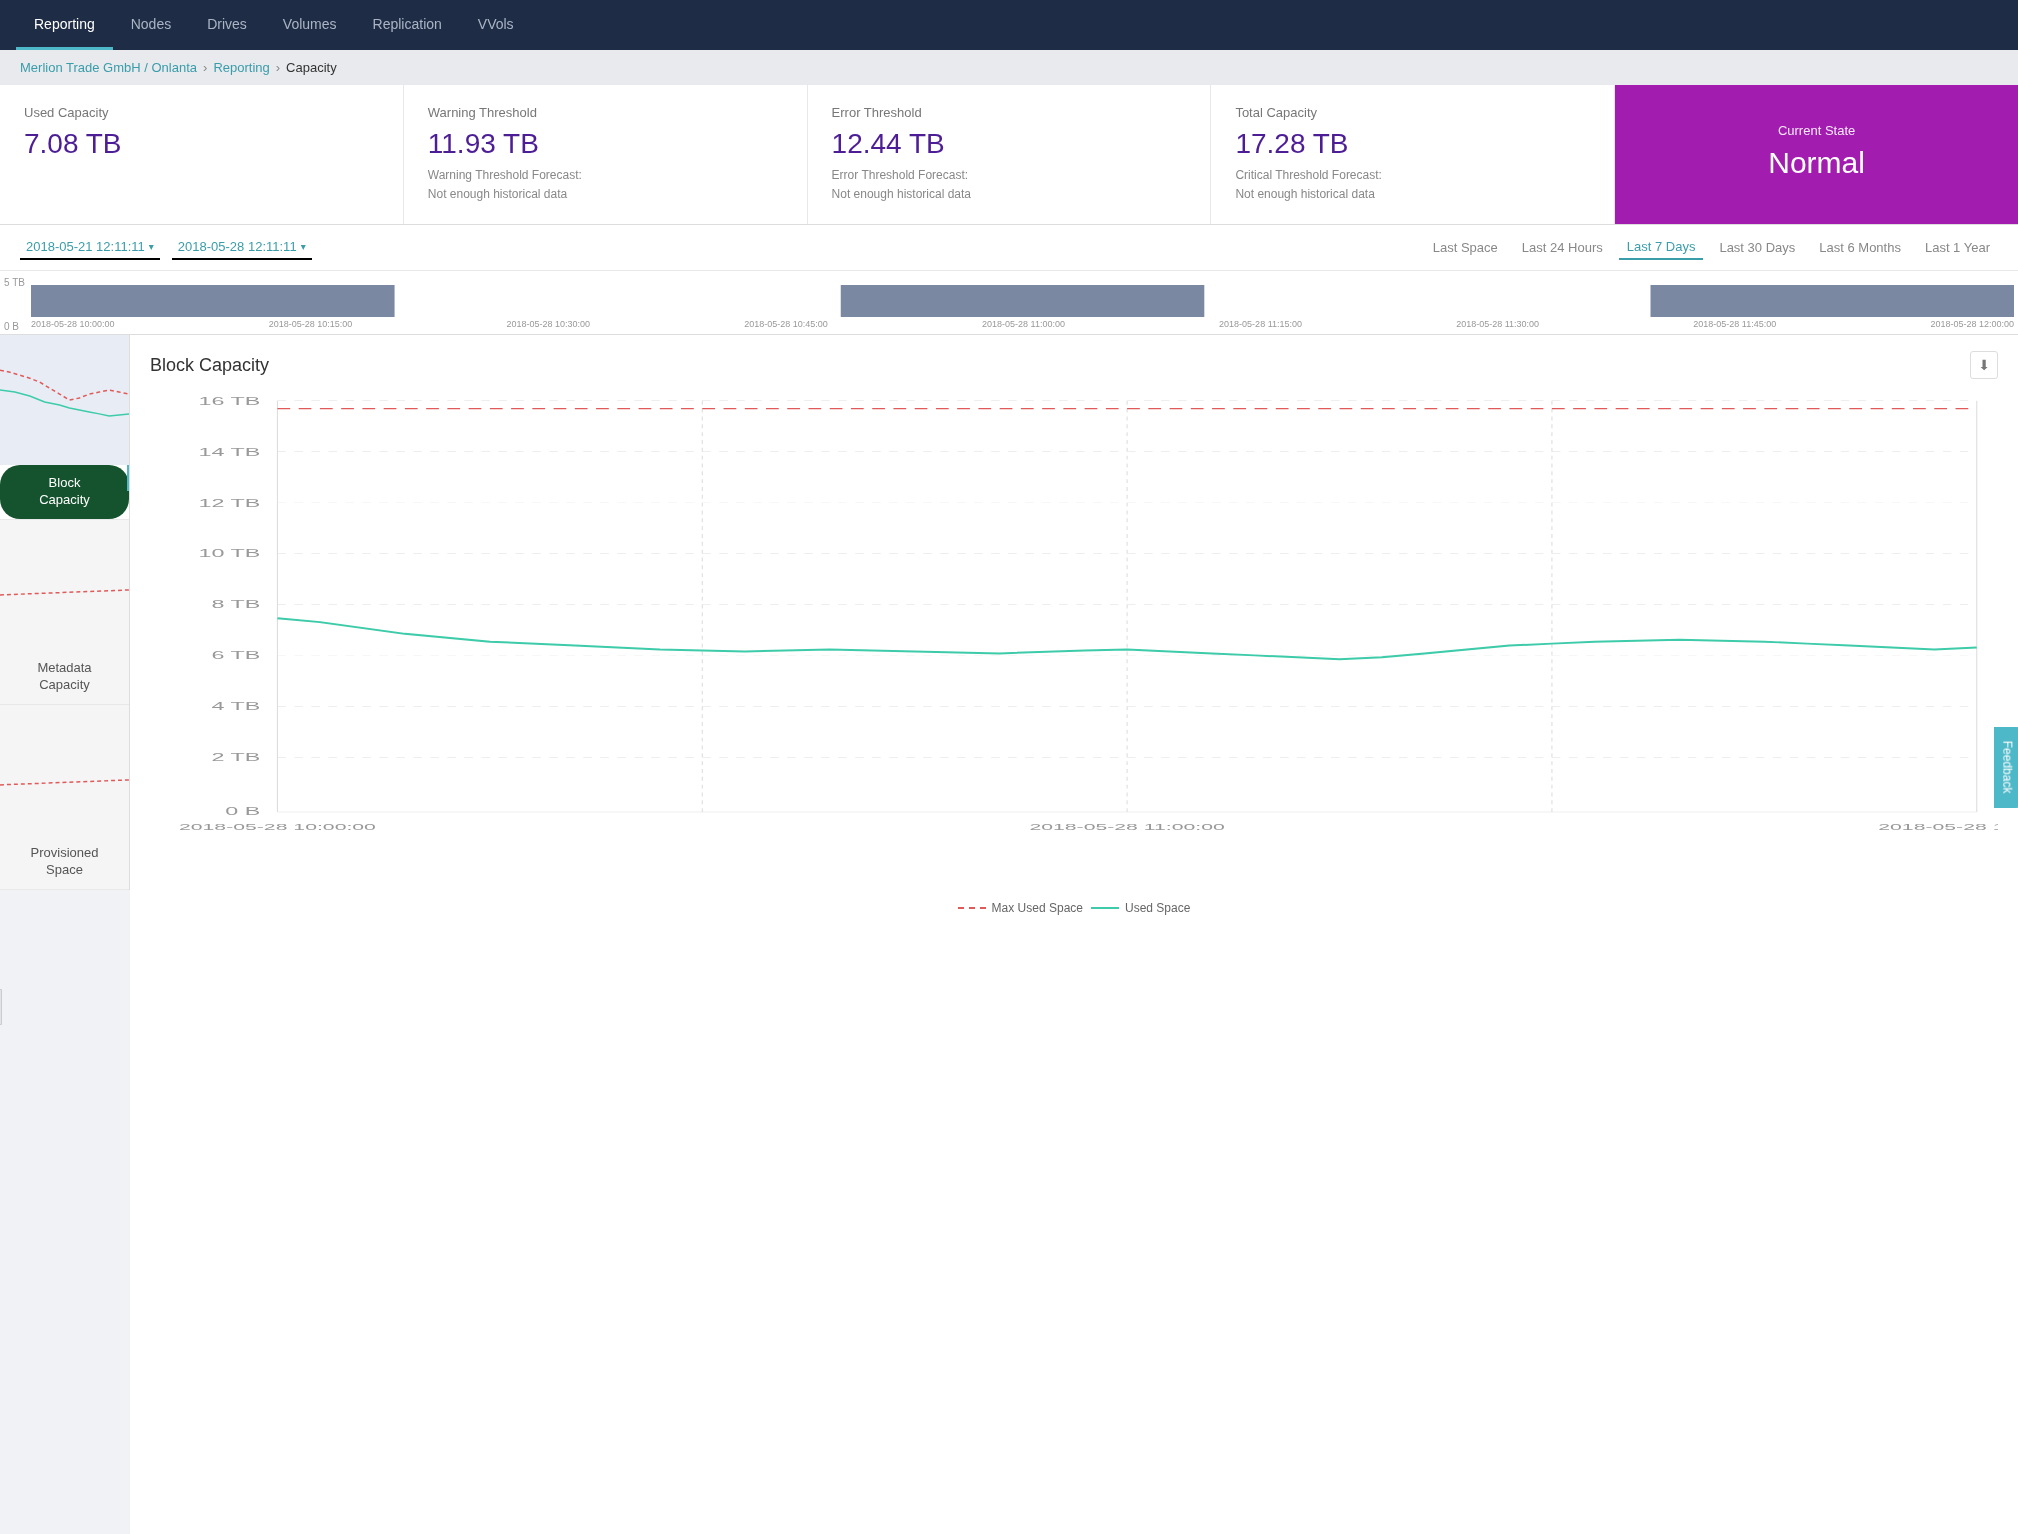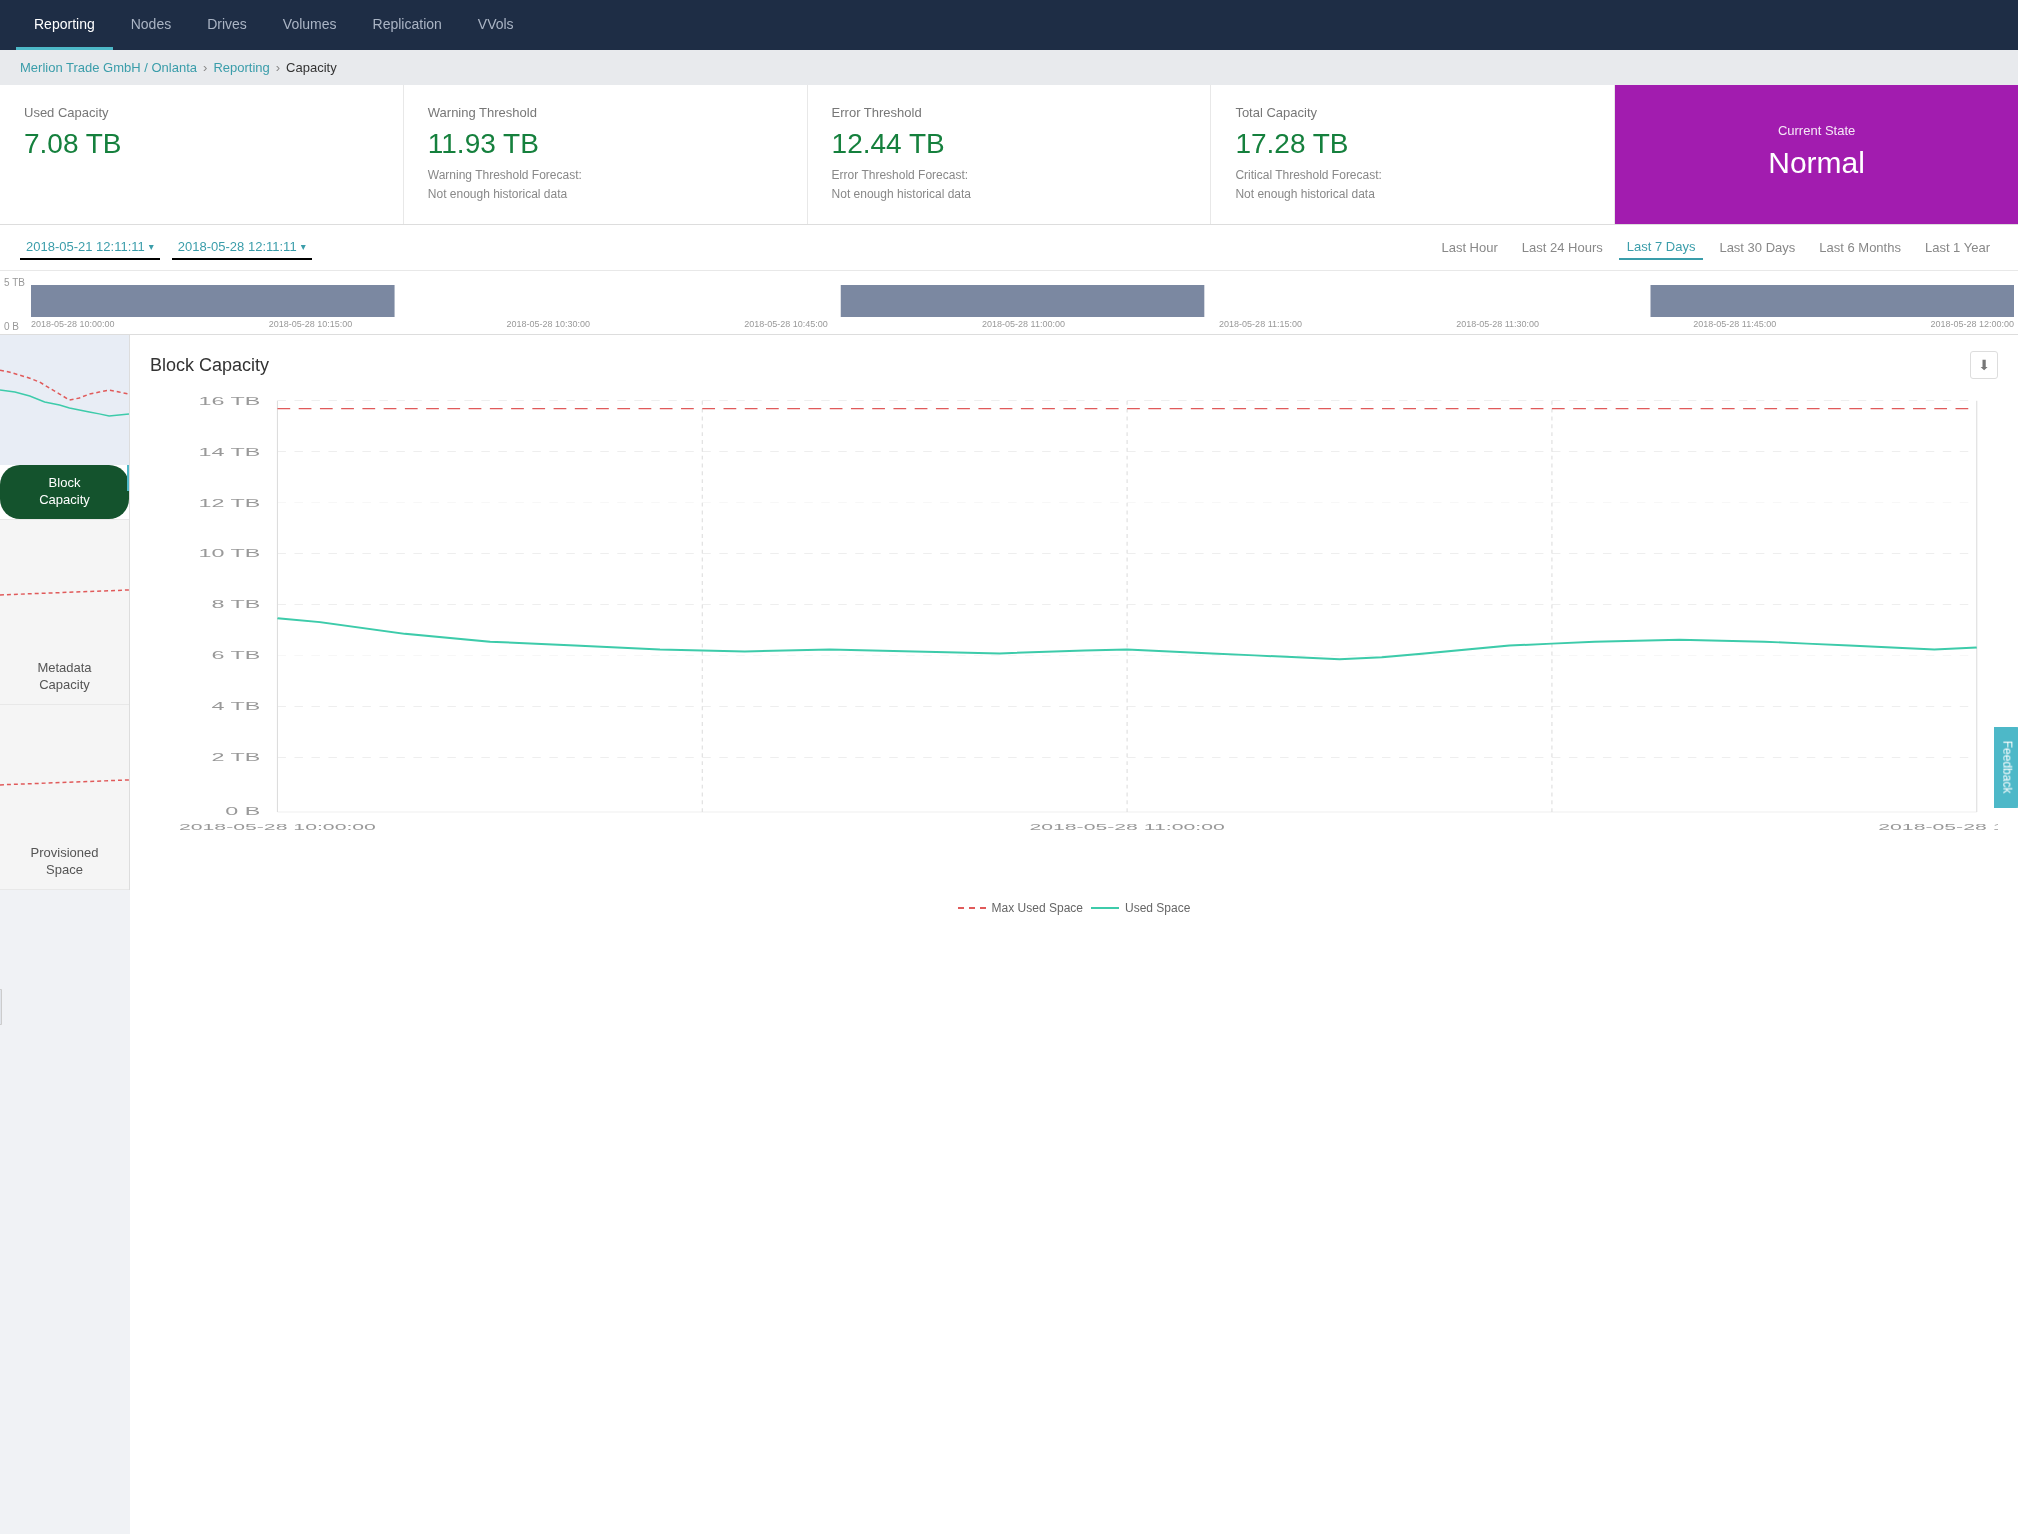--- a/index.html
+++ b/index.html
@@ -14,21 +14,21 @@
     .breadcrumb { background: #e8eaed; padding: 10px 20px; font-size: 13px; color: #555; display: flex; align-items: center; gap: 6px; }
     .breadcrumb a { color: #3a9daa; text-decoration: none; }
     .breadcrumb .sep { color: #888; }
     .breadcrumb .current { color: #333; font-weight: 500; }
 
     
     .summary-bar { background: #fff; display: flex; border-bottom: 1px solid #ddd; }
     .summary-card { flex: 1; padding: 20px 24px; border-right: 1px solid #e8e8e8; }
     .summary-card:last-child { border-right: none; }
     .summary-card .label { font-size: 13px; color: #777; margin-bottom: 8px; }
-    .summary-card .value { font-size: 28px; font-weight: 300; color: #15803d; margin-bottom: 6px; }
+    .summary-card .value { font-size: 28px; font-weight: 300; color: #4c1d95; margin-bottom: 6px; }
     .summary-card .sub { font-size: 12px; color: #888; line-height: 1.6; }
     .summary-card.state { background: #a21caf; display: flex; flex-direction: column; align-items: center; justify-content: center; }
     .summary-card.state .label { color: #fff; opacity: 0.9; }
     .summary-card.state .value { color: #fff; font-size: 30px; font-weight: 400; }
 
     
     .controls-row { background: #fff; padding: 10px 20px; display: flex; align-items: center; justify-content: space-between; border-bottom: 1px solid #e8e8e8; }
     .date-pickers { display: flex; gap: 12px; }
     .date-picker { border: none; border-bottom: 2px solid #000000; background: transparent; font-size: 13px; color: #3a9daa; padding: 4px 6px; cursor: pointer; display: flex; align-items: center; gap: 4px; }
     .date-picker .arrow { font-size: 10px; }
@@ -117,21 +117,21 @@
     <div class="date-picker">
       <span>2018-05-21 12:11:11</span>
       <span class="arrow">▾</span>
     </div>
     <div class="date-picker">
       <span>2018-05-28 12:11:11</span>
       <span class="arrow">▾</span>
     </div>
   </div>
   <div class="time-filters">
-    <div class="time-filter">Last Hour</div>
+    <div class="time-filter">Last Space</div>
     <div class="time-filter">Last 24 Hours</div>
     <div class="time-filter active">Last 7 Days</div>
     <div class="time-filter">Last 30 Days</div>
     <div class="time-filter">Last 6 Months</div>
     <div class="time-filter">Last 1 Year</div>
   </div>
 </div>
 
 <div style="background:#fff; border-bottom:1px solid #ddd; padding: 6px 4px 2px; display:flex; align-items:flex-start;">
   <div style="display:flex;flex-direction:column;justify-content:space-between;height:55px;margin-right:6px;font-size:10px;color:#999;">

